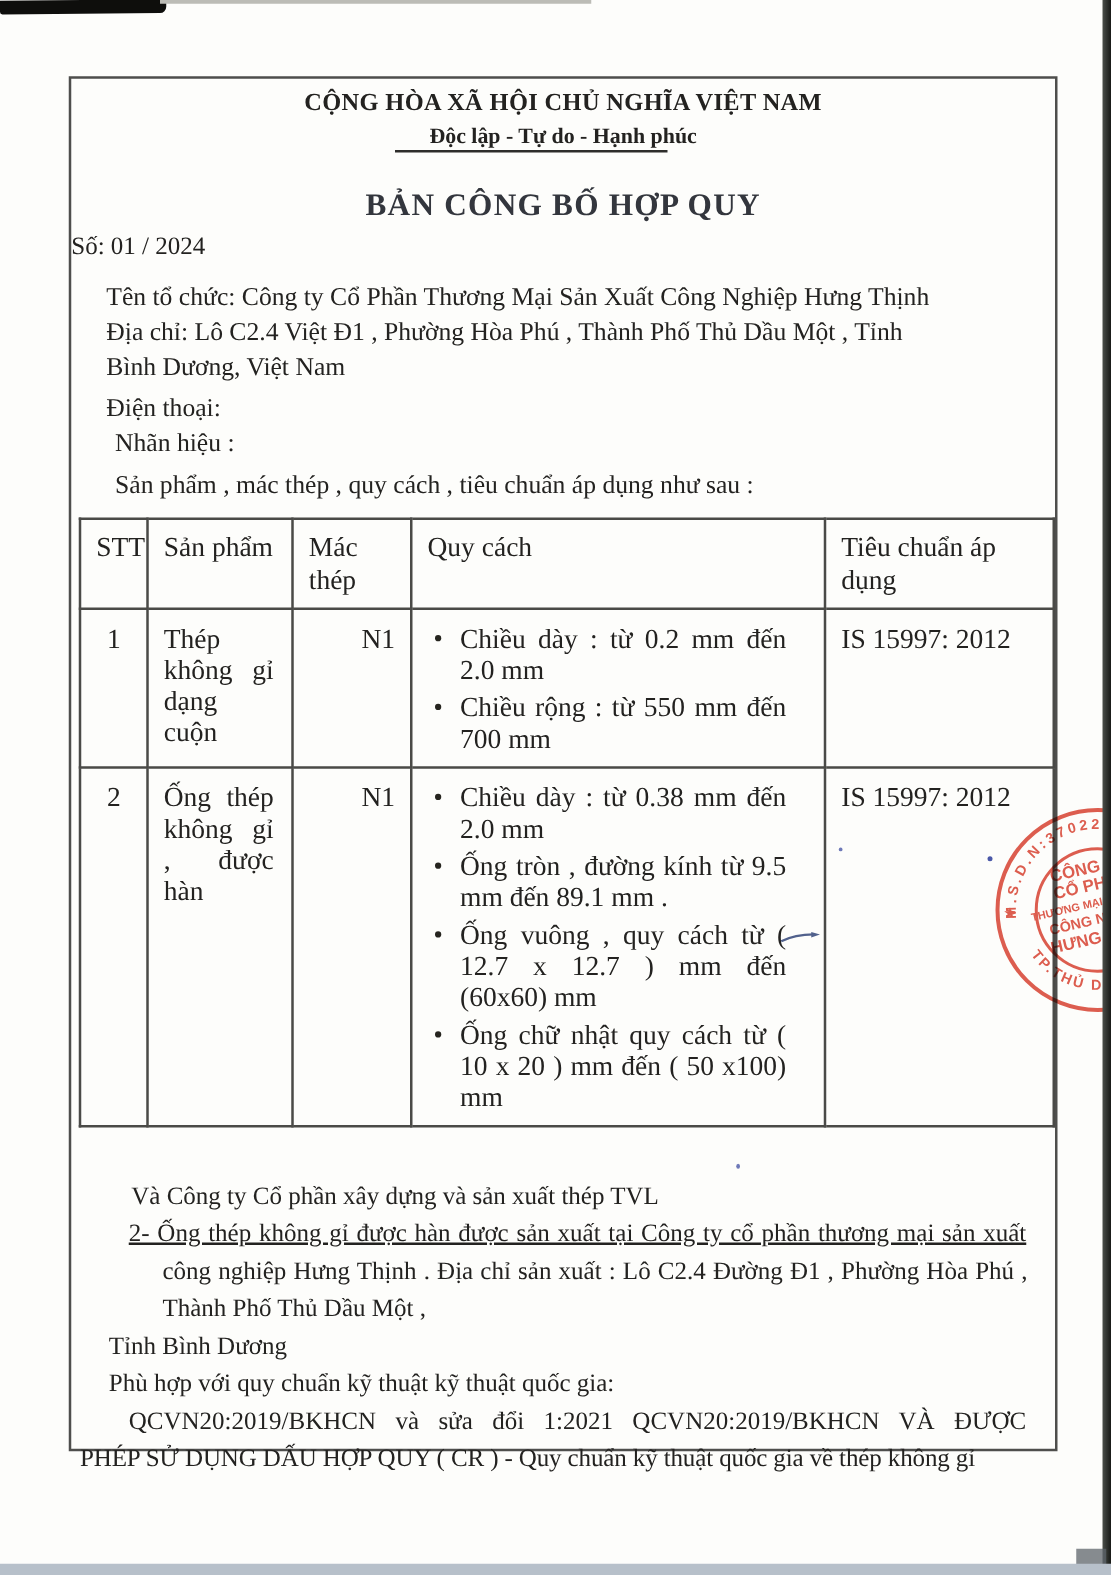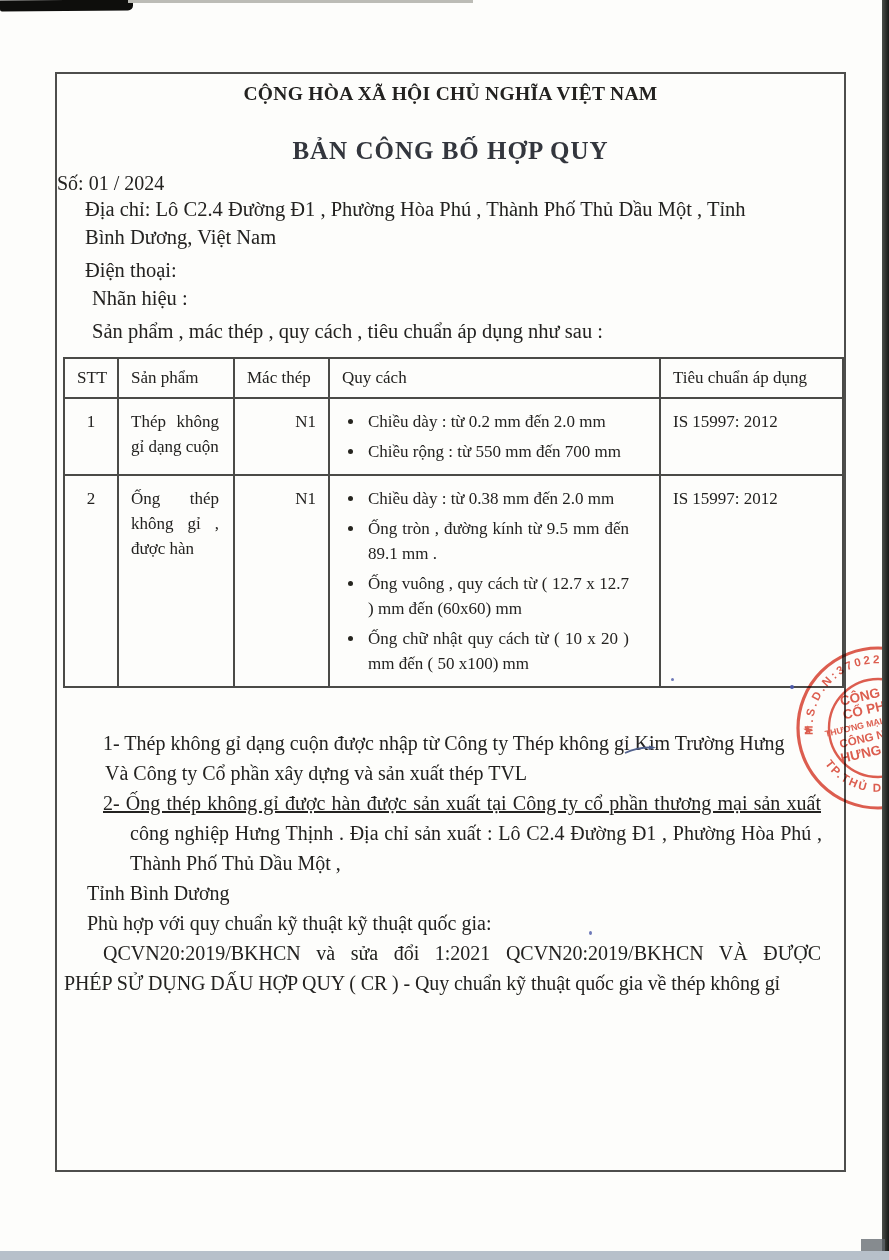--- a/index.html
+++ b/index.html
@@ -18,42 +18,42 @@
     background:linear-gradient(to left,#161815,#4b4f4a); }
   .bar-bottom { position:absolute; left:0; top:1251px; width:889px; height:9px; background:#b7c0ca; }
   .corner-br { position:absolute; right:4px; top:1239px; width:24px; height:13px; background:#5d646b; opacity:.75; }
   .pen-dot { position:absolute; border-radius:50%; background:#4a58a8; }
   .pen-dot.d1 { left:790px; top:685px; width:4px; height:4px; }
   .pen-dot.d2 { left:671px; top:678px; width:3px; height:3px; opacity:.8; }
   .pen-dot.d3 { left:589px; top:931px; width:3px; height:4px; opacity:.8; }
   .pen-dash { position:absolute; left:624px; top:744px; width:34px; height:12px; }
 
   
-  .frame { position:absolute; left:55px; top:72px; width:791px; height:1100px;
+  .frame { position:absolute; left:55px; top:61px; width:791px; height:1100px;
     border:2px solid #4e4e4c; }
   .content { position:relative; width:100%; height:100%; padding-top:9px; }
 
   .nat1 { text-align:center; font-weight:bold; font-size:19.5px; letter-spacing:.3px; }
   .nat2 { text-align:center; font-weight:bold; font-size:17.5px; margin-top:4px; position:relative; }
   .nat2::after { content:""; position:absolute; left:calc(50% - 135px); bottom:-3px;
     width:218px; height:2px; background:#2e2d2b; }
   .doc-title { text-align:center; font-weight:bold; font-size:25px; letter-spacing:1px;
     margin-top:32px; color:#33363d; }
   .doc-no { text-align:left; font-size:20px; margin-top:7px; }
 
   .p { font-size:20.5px; line-height:28px; }
   .p-org   { margin-left:28px; margin-right:14px; }
   .mt15 { margin-top:15px; } .mt5 { margin-top:5px; } .mt9 { margin-top:9px; }
   .p-prod  { margin-left:35px; margin-right:14px; }
   .bold { font-weight:bold; }
   .prod-name { margin-left:7px; }
 
   
   table.spec-table { border-collapse:collapse; table-layout:fixed; width:779px;
-    margin:12px 0 0 6px; font-size:17px; }
+    margin:12px 0 0 6px; font-size:22px; }
   .spec-table th, .spec-table td { border:2px solid #4a4a47; vertical-align:top;
     padding:10px 12px; font-weight:normal; text-align:left; }
   .spec-table th { padding-top:9px; padding-bottom:9px; }
   .c-stt { text-align:center !important; }
   td.c-sp { text-align:justify; padding-right:14px; }
   td.c-grade { text-align:right; }
   td.c-spec { padding:10px 30px 10px 6px; }
   .spec-item { display:flex; }
   .spec-item + .spec-item { margin-top:5px; }
   .spec-item::before { content:""; flex:0 0 5px; width:5px; height:5px; border-radius:50%;
@@ -83,25 +83,27 @@
 
 <div class="page">
 
   <div class="blob-top-left"></div>
   <div class="line-top"></div>
 
   <div class="frame">
     <div class="content">
 
       <div class="nat1">CỘNG HÒA XÃ HỘI CHỦ NGHĨA VIỆT NAM</div>
+      <div class="nat2">Độc lập - Tự do - Hạnh phúc</div>
 
       <div class="doc-title">BẢN CÔNG BỐ HỢP QUY</div>
       <div class="doc-no">Số: 01 / 2024</div>
 
-      <div class="p p-org">Địa chỉ: Lô C2.4 Đường Đ1 , Phường Hòa Phú , Thành Phố Thủ Dầu Một , Tỉnh</div>
+      <div class="p p-org mt15">Tên tổ chức: Công ty Cổ Phần Thương Mại Sản Xuất Công Nghiệp Hưng Thịnh</div>
+      <div class="p p-org">Địa chỉ: Lô C2.4 Việt Đ1 , Phường Hòa Phú , Thành Phố Thủ Dầu Một , Tỉnh</div>
       <div class="p p-org">Bình Dương, Việt Nam</div>
       <div class="p p-org mt5">Điện thoại:</div>
 
       <div class="p p-prod">Nhãn hiệu :</div>
       <div class="p p-prod mt5">Sản phẩm , mác thép , quy cách , tiêu chuẩn áp dụng như sau :</div>
 
       <table class="spec-table">
         <colgroup>
           <col style="width:54px">
             <col style="width:116px">
@@ -150,21 +152,20 @@
               <div class="spec-item">
                   <span class="spec-text">Ống chữ nhật quy cách từ ( 10 x 20 ) mm đến ( 50 x100) mm</span>
                 </div>
             </td>
             <td class="lh25">IS 15997: 2012</td>
           </tr>
         </tbody>
       </table>
 
       <div class="notes">
-        <div class="n-l1">1-  Thép không gỉ dạng cuộn được nhập từ Công ty Thép không gỉ Kim Trường Hưng</div>
         <div class="n-l2">Và Công ty Cổ phần xây dựng và sản xuất thép TVL</div>
         <div class="n2-l1 n-just">2-  Ống thép không gỉ được hàn được sản xuất tại Công ty cổ phần thương mại sản xuất</div>
         <div class="n2-l2 n-just">công nghiệp Hưng Thịnh . Địa chỉ sản xuất : Lô C2.4 Đường Đ1 , Phường Hòa Phú ,</div>
         <div class="n2-l3">Thành Phố Thủ Dầu Một ,</div>
         <div class="n-prov">Tỉnh Bình Dương</div>
         <div class="n-prov">Phù hợp với quy chuẩn kỹ thuật kỹ thuật quốc gia:</div>
         <div class="n-conf1 n-just">QCVN20:2019/BKHCN và sửa đổi 1:2021 QCVN20:2019/BKHCN VÀ ĐƯỢC</div>
         <div class="n-conf2">PHÉP SỬ DỤNG DẤU HỢP QUY ( CR ) -  Quy chuẩn kỹ thuật quốc gia về thép không gỉ</div>
       </div>
 

